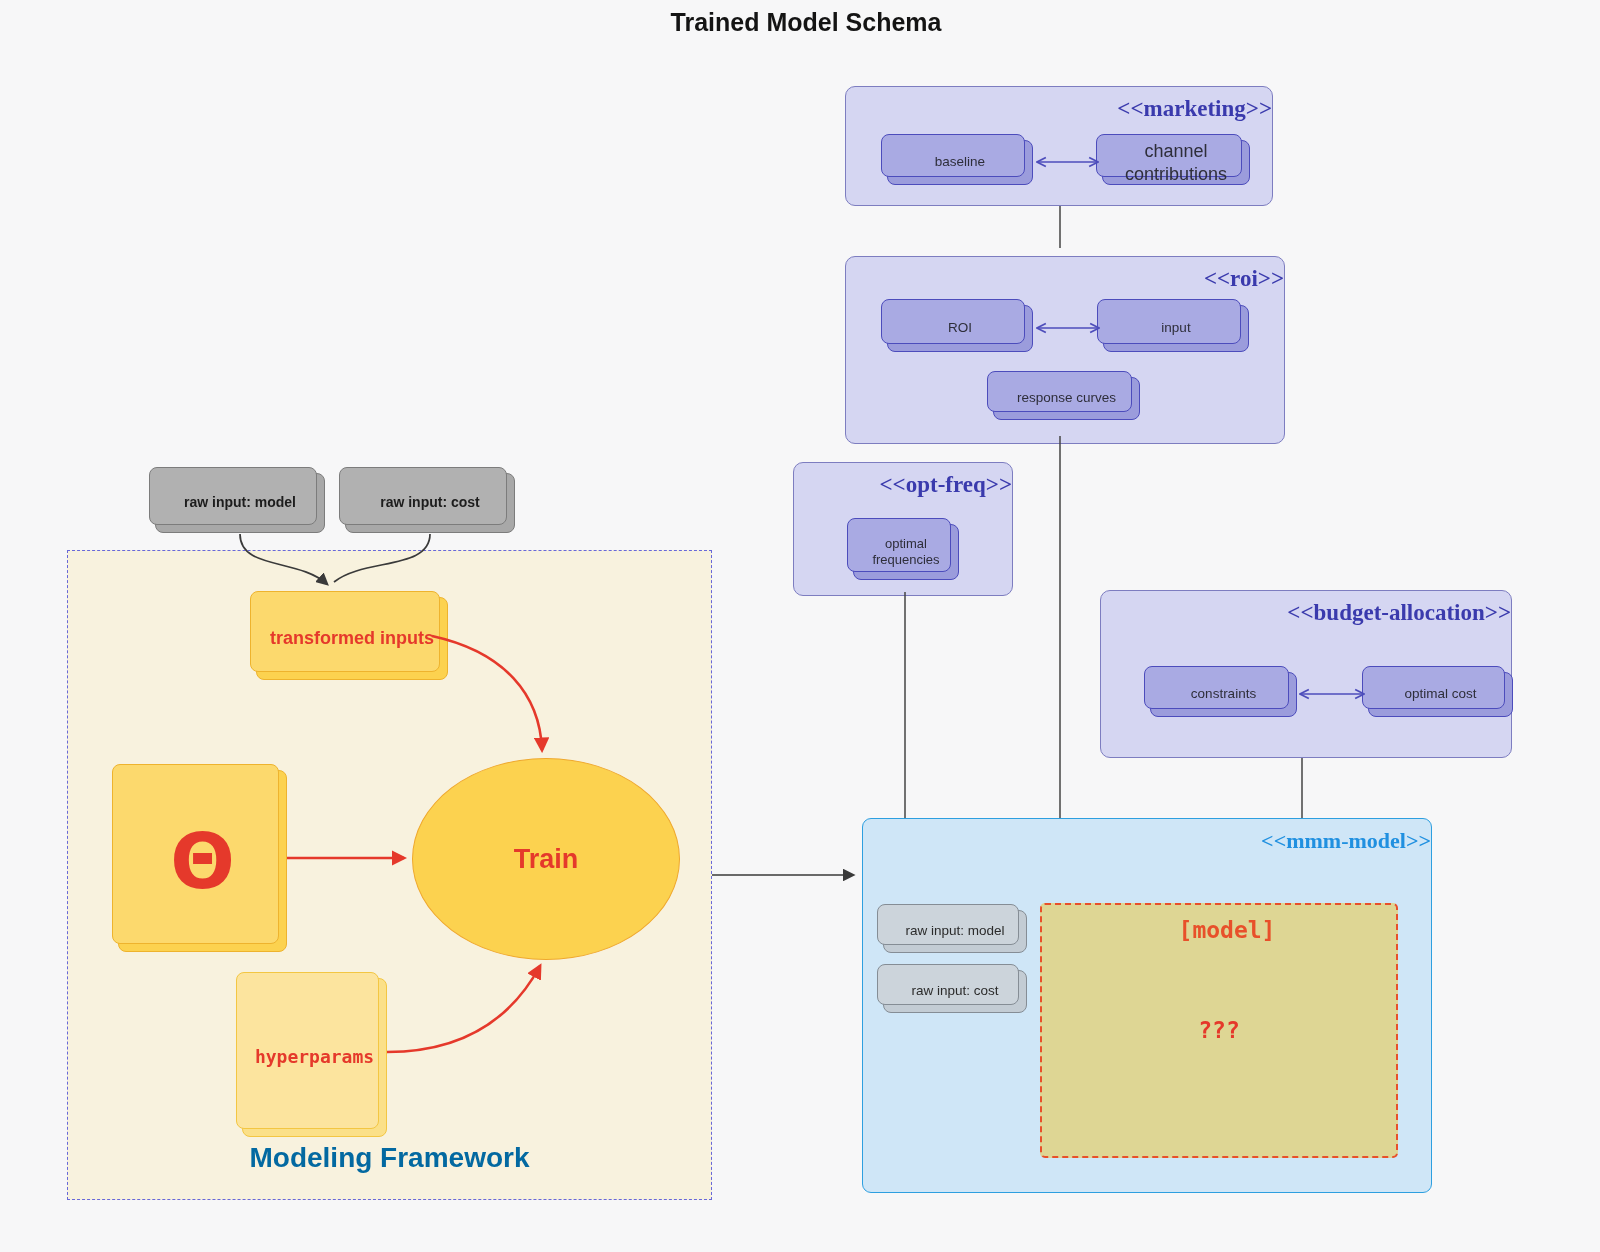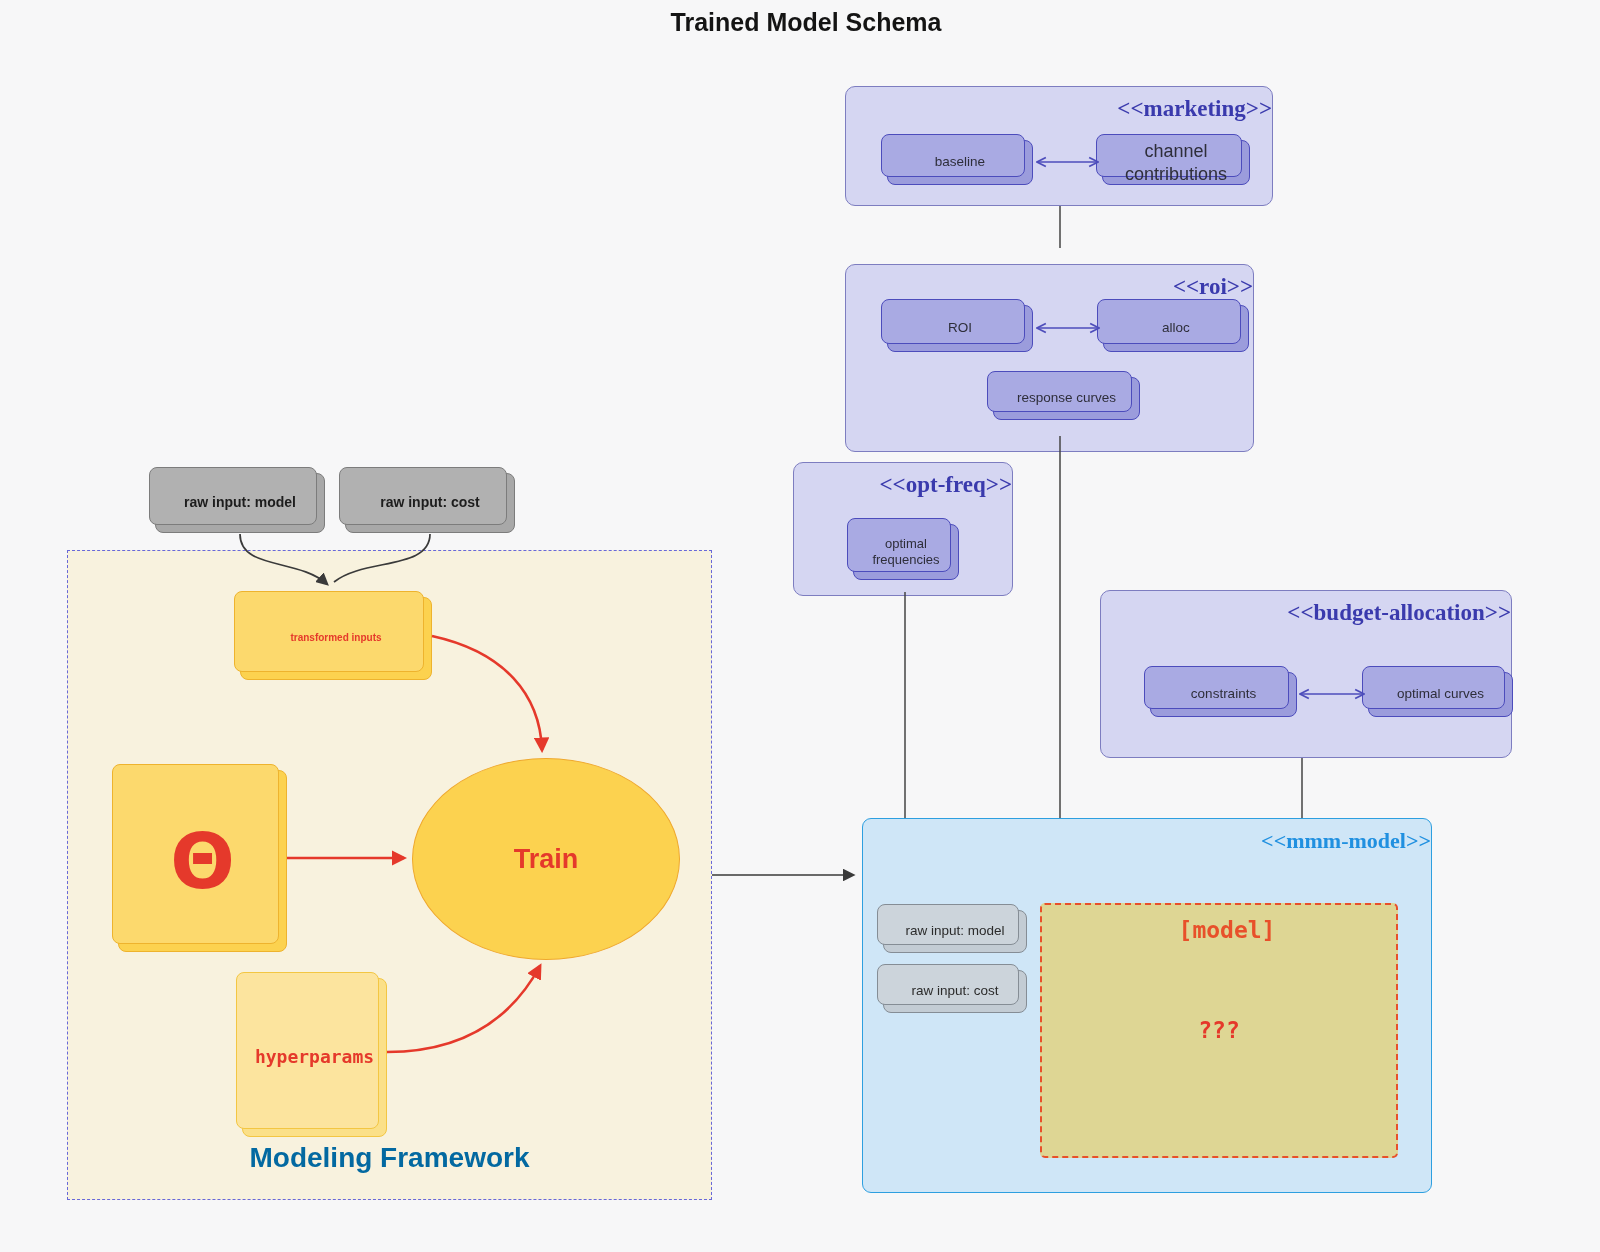--- a/index.html
+++ b/index.html
@@ -62,21 +62,21 @@
 <body>
 
 <div class="canvas">
 
   <div class="page-title">Trained Model Schema</div>
 
   <div class="subgraph sg-purple" style="left:845px; top:86px; width:428px; height:120px;">
     <div class="sg-title">&lt;&lt;marketing&gt;&gt;</div>
   </div>
 
-  <div class="subgraph sg-purple" style="left:845px; top:264px; width:409px; height:188px;">
+  <div class="subgraph sg-purple" style="left:845px; top:256px; width:440px; height:188px;">
     <div class="sg-title">&lt;&lt;roi&gt;&gt;</div>
   </div>
 
   <div class="subgraph sg-purple" style="left:793px; top:462px; width:220px; height:134px;">
     <div class="sg-title">&lt;&lt;opt-freq&gt;&gt;</div>
   </div>
 
   <div class="subgraph sg-purple" style="left:1100px; top:590px; width:412px; height:168px;">
     <div class="sg-title">&lt;&lt;budget-allocation&gt;&gt;</div>
   </div>
@@ -85,32 +85,32 @@
     <div class="sg-title">&lt;&lt;mmm-model&gt;&gt;</div>
   </div>
 
   <div class="subgraph sg-frame" style="left:67px; top:550px; width:645px; height:650px;"></div>
   <div class="frame-label" style="left:67px; top:1142px; width:645px;">Modeling Framework</div>
 
   <div class="card stack c-purple" style="left:887px; top:140px; width:146px; height:45px;">baseline</div>
   <div class="card stack c-purple" style="left:1102px; top:140px; width:148px; height:45px; font-size:18px;">channel contributions</div>
 
   <div class="card stack c-purple" style="left:887px; top:305px; width:146px; height:47px;">ROI</div>
-  <div class="card stack c-purple" style="left:1103px; top:305px; width:146px; height:47px;">alloc</div>
+  <div class="card stack c-purple" style="left:1103px; top:305px; width:146px; height:47px;">input</div>
   <div class="card stack c-purple" style="left:993px; top:377px; width:147px; height:43px;">response curves</div>
 
   <div class="card stack c-purple" style="left:853px; top:524px; width:106px; height:56px; font-size:13px;">optimal frequencies</div>
 
   <div class="card stack c-purple" style="left:1150px; top:672px; width:147px; height:45px;">constraints</div>
-  <div class="card stack c-purple" style="left:1368px; top:672px; width:145px; height:45px;">optimal curves</div>
+  <div class="card stack c-purple" style="left:1368px; top:672px; width:145px; height:45px;">optimal cost</div>
 
   <div class="card stack c-gray" style="left:155px; top:473px; width:170px; height:60px;">raw input: model</div>
   <div class="card stack c-gray" style="left:345px; top:473px; width:170px; height:60px;">raw input: cost</div>
 
-  <div class="card stack c-yellow red-bold" style="left:240px; top:597px; width:192px; height:83px; font-size:10px;">transformed inputs</div>
+  <div class="card stack c-yellow red-bold" style="left:256px; top:597px; width:192px; height:83px; font-size:18px;">transformed inputs</div>
 
   <div class="card stack c-yellow" style="left:118px; top:770px; width:169px; height:182px;">
     <span class="theta-glyph">Θ</span>
   </div>
 
   <div class="ellipse" style="left:412px; top:758px; width:266px; height:200px;">
     <span class="train-label">Train</span>
   </div>
 
   <div class="card stack c-paleyellow red-bold mono" style="left:242px; top:978px; width:145px; height:159px; font-size:18px;">hyperparams</div>

